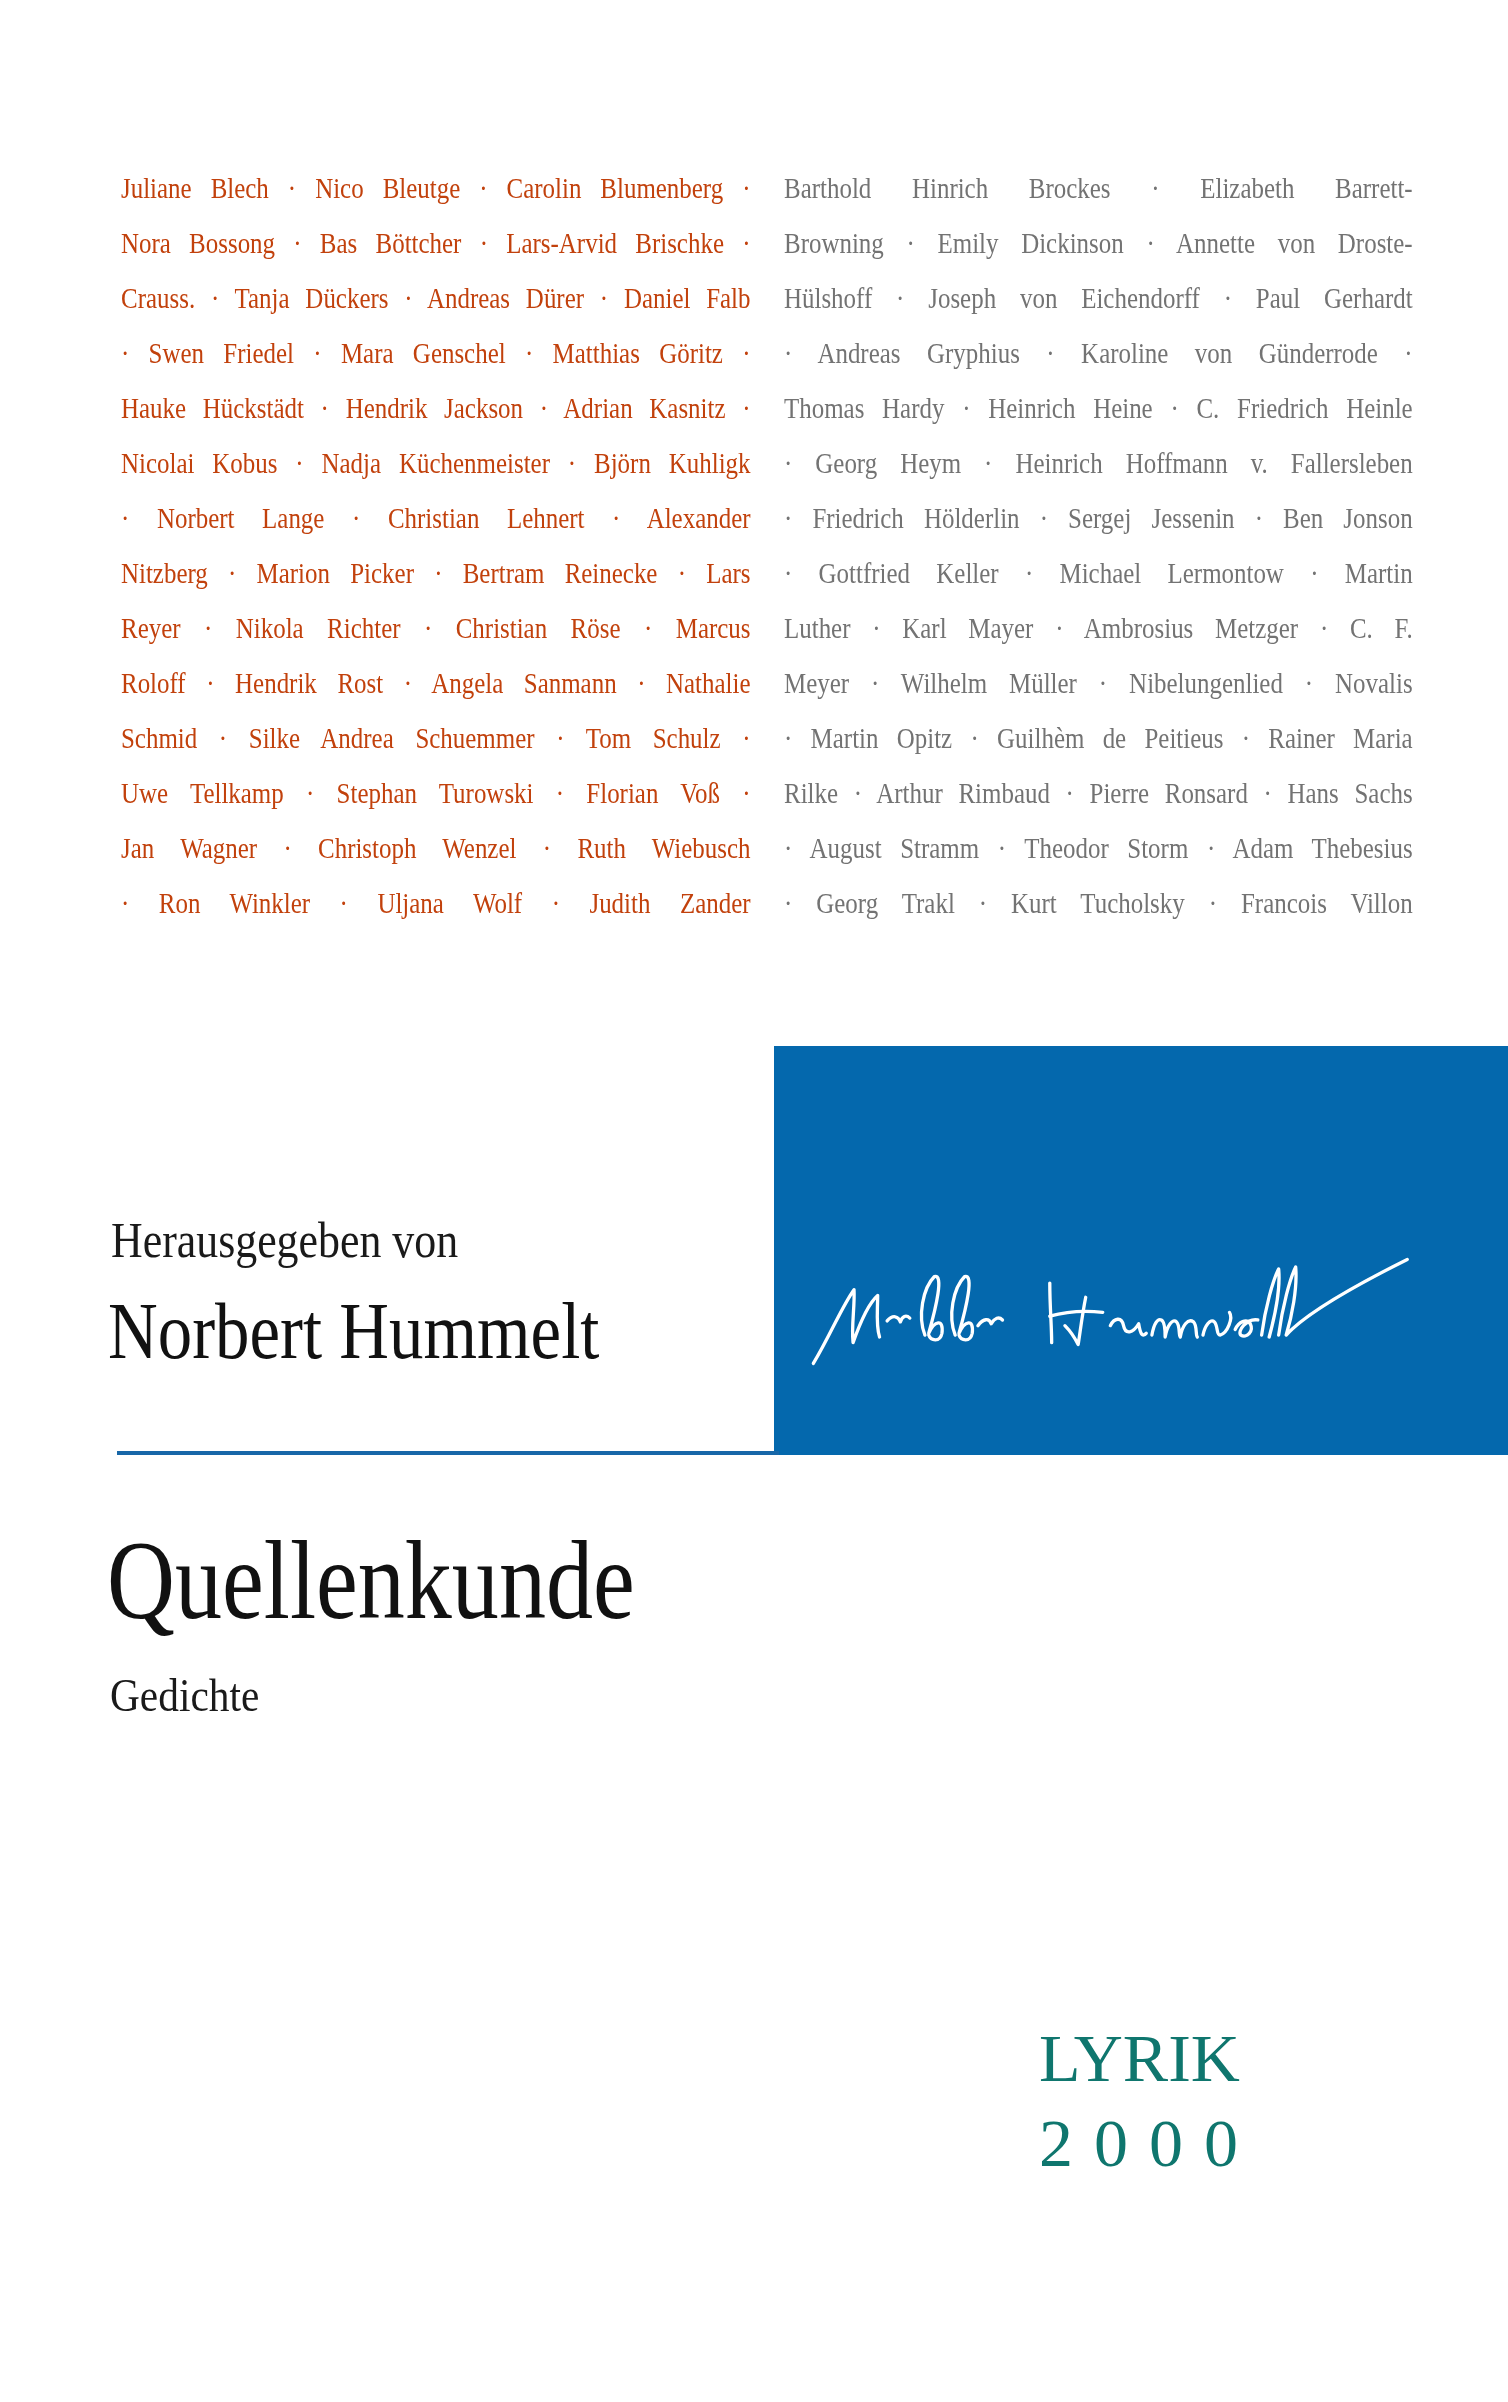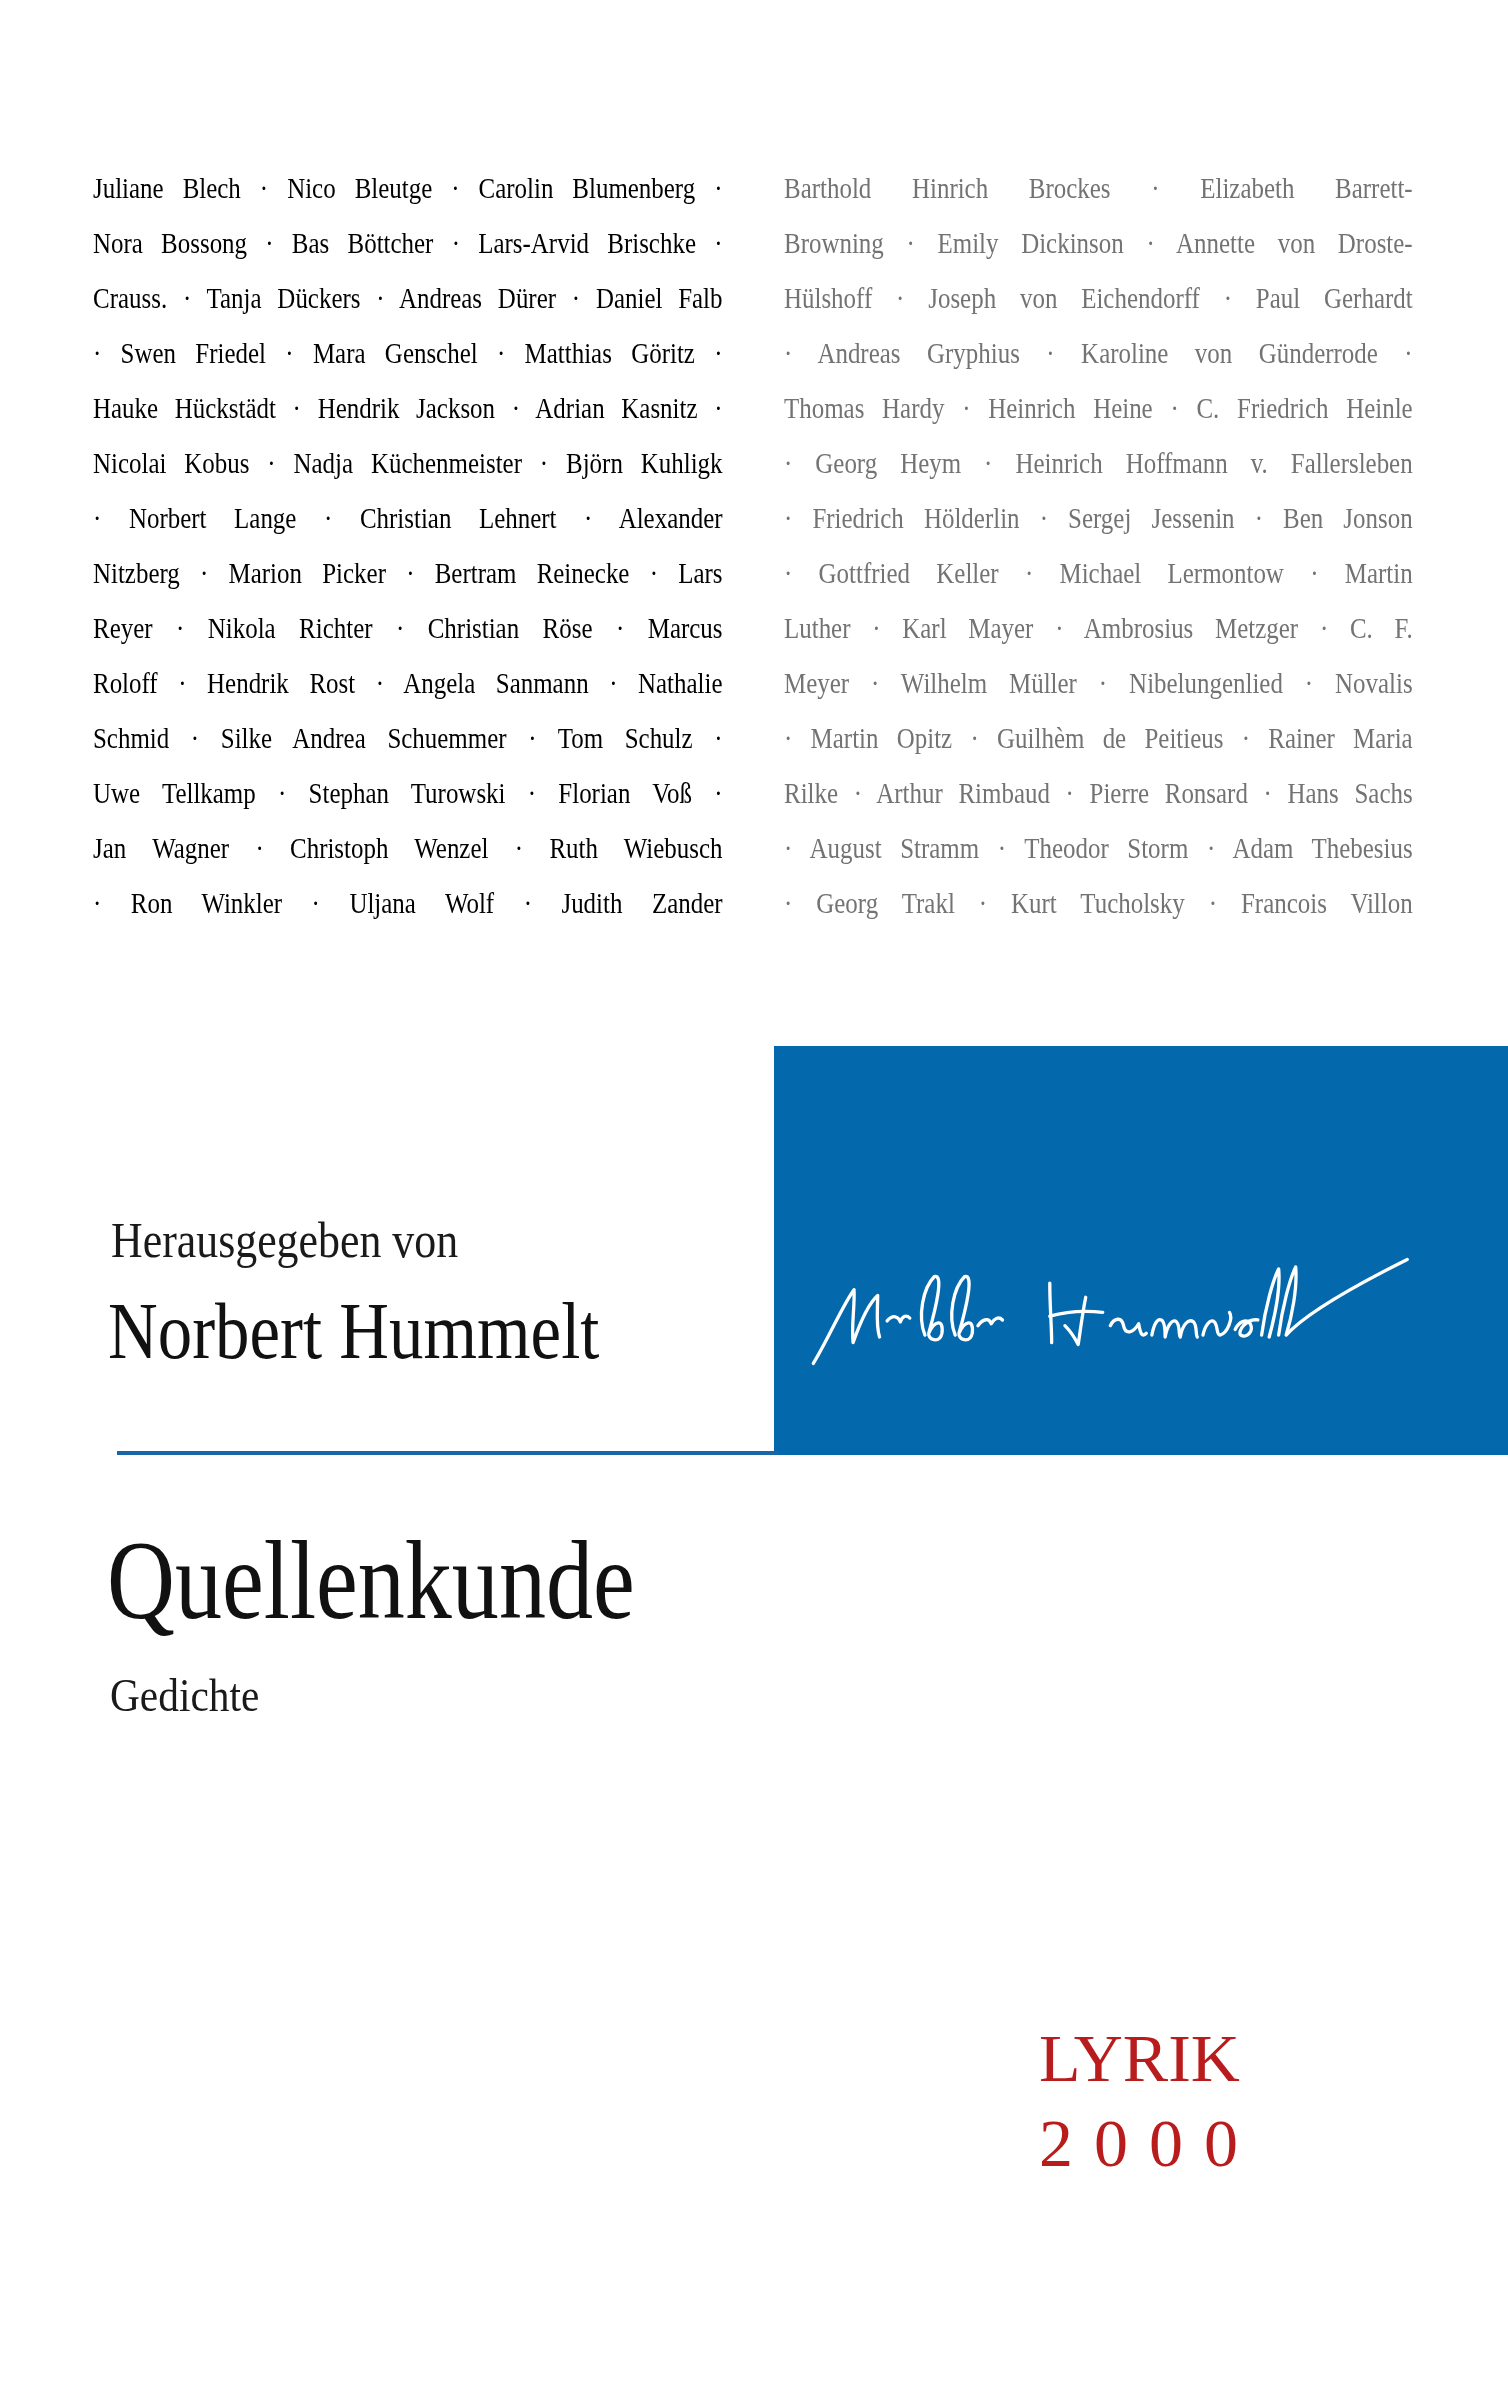--- a/index.html
+++ b/index.html
@@ -8,32 +8,32 @@
   .names-col {
     position: absolute; top: 161px;
     font-family: "Liberation Serif", "DejaVu Serif", serif;
     font-size: 29px; line-height: 55px;
   }
   .names-col .line {
     display: block; white-space: nowrap; height: 55px;
     text-align: justify; text-align-last: justify;
     transform: scaleX(0.86); transform-origin: left center;
   }
-  #left-col { left: 93px; width: 629px; color: #000000; }
+  #left-col { left: 121px; width: 629px; color: #c2410c; }
   #left-col .line { width: 732px; }
   #right-col { left: 784px; width: 628px; color: #737373; }
   #right-col .line { width: 731px; }
   #blue-block { position: absolute; left: 774px; top: 1046px; width: 734px; height: 409px; background: #0468ad; }
   #signature { position: absolute; left: 28px; top: 185px; width: 662px; height: 142px; }
   #rule { position: absolute; left: 117px; top: 1451px; width: 662px; height: 3.8px; background: #1767a8; }
   #editor-label { position: absolute; left: 111px; top: 1211px; font-size: 51px; color: #1a1a1a; transform: scaleX(0.86); transform-origin: left center; white-space: nowrap; }
   #editor-name { position: absolute; left: 108px; top: 1285px; font-size: 81px; color: #111; transform: scaleX(0.85); transform-origin: left center; white-space: nowrap; }
   #book-title { position: absolute; left: 107px; top: 1516px; font-size: 112px; color: #111; transform: scaleX(0.84); transform-origin: left center; white-space: nowrap; }
   #book-subtitle { position: absolute; left: 110px; top: 1668px; font-size: 47px; color: #1a1a1a; transform: scaleX(0.88); transform-origin: left center; white-space: nowrap; }
-  #series { position: absolute; left: 1039px; top: 2016px; color: #b91c1c; font-size: 68px; line-height: 85px; }
+  #series { position: absolute; left: 1039px; top: 2016px; color: #0f766e; font-size: 68px; line-height: 85px; }
   #series div { white-space: nowrap; }
   #series .year { letter-spacing: 21px; }
 </style>
 </head>
 <body>
 
 <div id="left-col" class="names-col">
   <span class="line">Juliane Blech · Nico Bleutge · Carolin Blumenberg ·</span>
   <span class="line">Nora Bossong · Bas Böttcher · Lars-Arvid Brischke ·</span>
   <span class="line">Crauss. · Tanja Dückers · Andreas Dürer · Daniel Falb</span>

